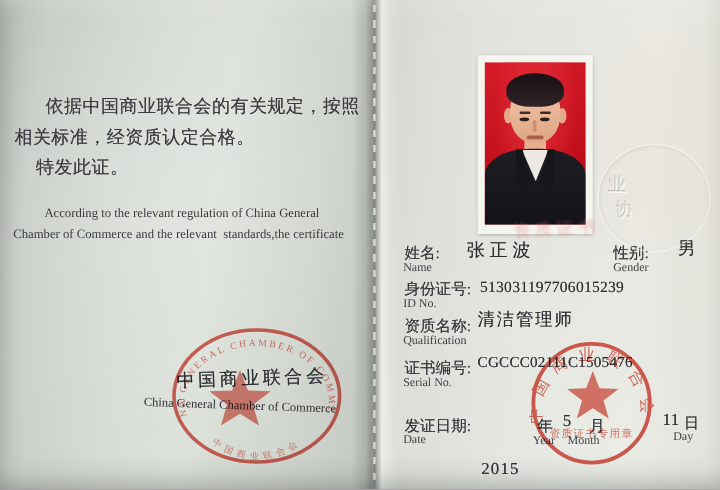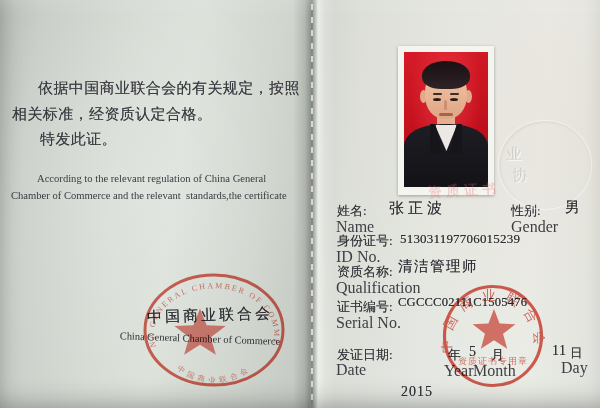--- a/index.html
+++ b/index.html
@@ -35,21 +35,21 @@
   .stitches{
     position:absolute;top:4px;left:311px;width:2px;height:400px;z-index:51;pointer-events:none;opacity:.7;
     background:repeating-linear-gradient(180deg, rgba(250,250,246,.95) 0 6px, rgba(95,100,92,.35) 6px 13px);
   }
   .txt{position:absolute;white-space:pre;color:#3a3a41;}
   .cn{font-size:15px;letter-spacing:.4px;text-shadow:0 0 .4px rgba(40,40,46,.6);}
   .en{font-size:10.6px;letter-spacing:0;}
   
   .cnl1{left:38px;top:79px;}
   .cnl2{left:12px;top:105px;}
-  .cnl3{left:40px;top:130px;font-family:Liberation Mono, monospace;}
+  .cnl3{left:30px;top:130px;font-family:Liberation Mono, monospace;}
   .enl1{left:37px;top:173px;}
   .enl2{left:11px;top:190px;}
   .enl3{left:11px;top:206px;}
   .issuer-cn{left:136px;top:306px;width:148px;text-align:center;font-size:15px;letter-spacing:3px;
              color:#2e2e34;transform:rotate(-2deg);text-shadow:0 0 .4px rgba(40,40,46,.7);}
   .issuer-en{left:117px;top:333px;width:166px;text-align:center;font-size:10.4px;color:#2e2e34;transform:rotate(2deg);}
   
   .seal{position:absolute;mix-blend-mode:multiply;z-index:40;pointer-events:none;}
   .seal-left{left:141px;top:272px;}
   .seal-right{left:441px;top:283px;}
@@ -84,21 +84,21 @@
           border:1.5px solid rgba(250,250,244,.55);
           box-shadow:inset 1px 1px 3px rgba(70,74,66,.10), 0 0 2px rgba(255,255,255,.35);pointer-events:none;}
   .emboss span{position:absolute;font-size:15px;color:rgba(226,228,220,.95);
           text-shadow:-0.5px -0.5px 0 rgba(110,112,104,.35), .7px .7px 0 rgba(255,255,255,.75);}
   .emb1{left:8px;top:24px;}
   .emb2{left:14px;top:45px;}
   .watermark{position:absolute;left:428px;top:182px;font-size:14px;letter-spacing:4px;z-index:6;
           color:rgba(226,120,122,.48);filter:blur(.7px);transform:rotate(-3deg);pointer-events:none;}
   
   .lblcn{font-size:13px;color:#34343a;text-shadow:0 0 .4px rgba(40,40,46,.55);text-align:right;}
-  .lblen{font-size:16px;color:#3e3e45;}
+  .lblen{font-size:10px;color:#3e3e45;}
   .val{color:#2f2f35;text-shadow:0 0 .4px rgba(35,35,40,.6);}
   .f-name-l{left:337px;top:202px;}  .f-name-v{left:389px;top:199px;font-size:15px;letter-spacing:4px;}
   .f-name-e{left:336px;top:218px;}
   .f-gen-l{left:511px;top:202px;}   .f-gen-v{left:565px;top:198px;font-size:14.5px;}
   .f-gen-e{left:511px;top:218px;}
   .f-id-l{left:337px;top:232px;}    .f-id-v{left:400px;top:231px;font-size:13px;letter-spacing:.2px;}
   .f-id-e{left:336px;top:248px;}
   .f-qua-l{left:337px;top:263px;}   .f-qua-v{left:398px;top:257px;font-size:14.5px;letter-spacing:1.5px;}
   .f-qua-e{left:336px;top:279px;}
   .f-ser-l{left:337px;top:298px;}   .f-ser-v{left:398px;top:295px;font-size:12.6px;letter-spacing:.2px;}

